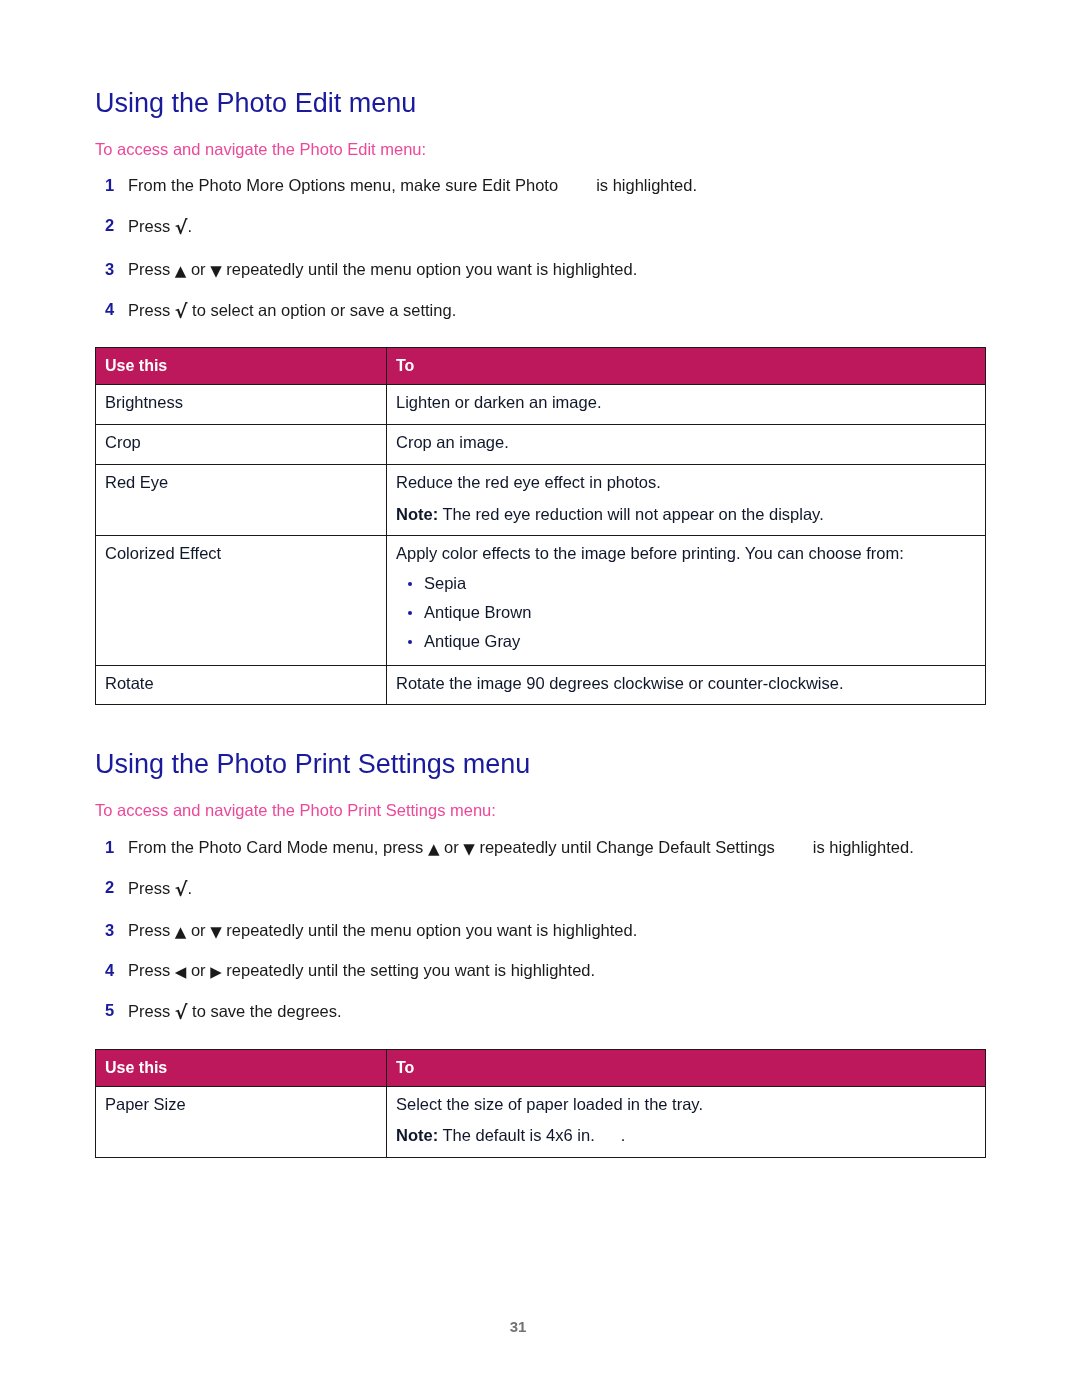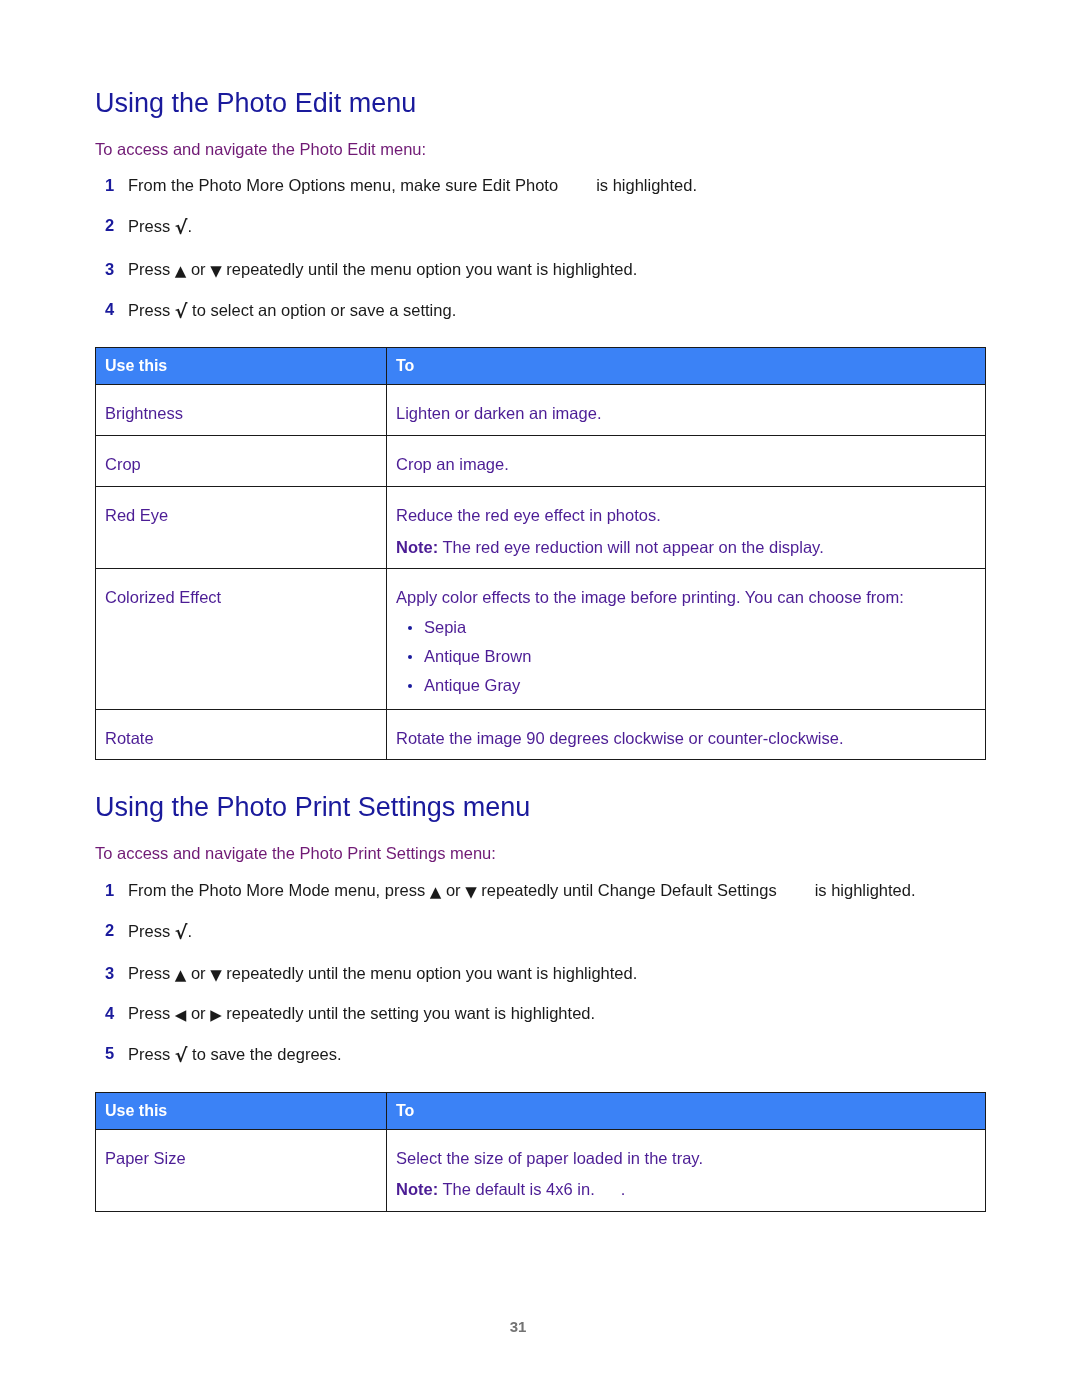--- a/index.html
+++ b/index.html
@@ -31,28 +31,28 @@
   h1.section-heading {
     font-family: "Liberation Sans", sans-serif;
     font-size: 27px;
     font-weight: normal;
     color: #1a1a9c;
     margin: 0 0 20px 0;
     letter-spacing: 0px;
     line-height: 1.15;
   }
   h1.section-heading.second {
-    margin-top: 32px;
+    margin-top: 44px;
   }
 
   p.intro {
     font-size: 16.5px;
     line-height: 1.3;
     margin: 0 0 14px 0;
-    color: #701a75;
+    color: #ec4899;
   }
 
   ol.steps {
     list-style: none;
     margin: 0;
     padding: 0;
   }
   ol.steps > li {
     position: relative;
     padding-left: 33px;
@@ -100,36 +100,36 @@
   table.menu-table {
     border-collapse: collapse;
     width: 890px;
     margin: 22px 0 0 0;
     table-layout: fixed;
   }
   table.menu-table col.c1 { width: 291px; }
   table.menu-table col.c2 { width: 599px; }
 
   table.menu-table th {
-    background: #3b82f6;
+    background: #be185d;
     color: #ffffff;
     font-size: 16px;
     font-weight: bold;
     text-align: left;
     padding: 9px 10px 9px 9px;
     border: 1.5px solid #1a1a1a;
     vertical-align: middle;
   }
   table.menu-table td {
     border: 1.5px solid #1a1a1a;
-    padding: 17px 10px 10px 9px;
+    padding: 6px 10px 10px 9px;
     font-size: 16.5px;
     line-height: 1.38;
     vertical-align: top;
-    color: #4c1d95;
+    color: #0f172a;
   }
   table.menu-table td .note-line {
     margin-top: 9px;
   }
   table.menu-table td .note-label {
     font-weight: bold;
   }
   ul.opts {
     list-style: none;
     margin: 7px 0 2px 0;
@@ -255,21 +255,21 @@
       </tbody>
     </table>
 
     <h1 class="section-heading second">Using the Photo Print Settings menu</h1>
 
     <p class="intro">To access and navigate the Photo Print Settings menu:</p>
 
     <ol class="steps">
       <li>
         <span class="step-num">1</span>
-        <span>From the Photo More Mode menu, press</span>
+        <span>From the Photo Card Mode menu, press</span>
         <span class="glyph">▲</span>
         <span>or</span>
         <span class="glyph">▼</span>
         <span>repeatedly until Change Default Settings</span><span class="gap"></span><span>is</span>
         <span>highlighted.</span>
       </li>
       <li>
         <span class="step-num">2</span>
         <span>Press</span>
         <span class="glyph-check">√</span><span>.</span>

